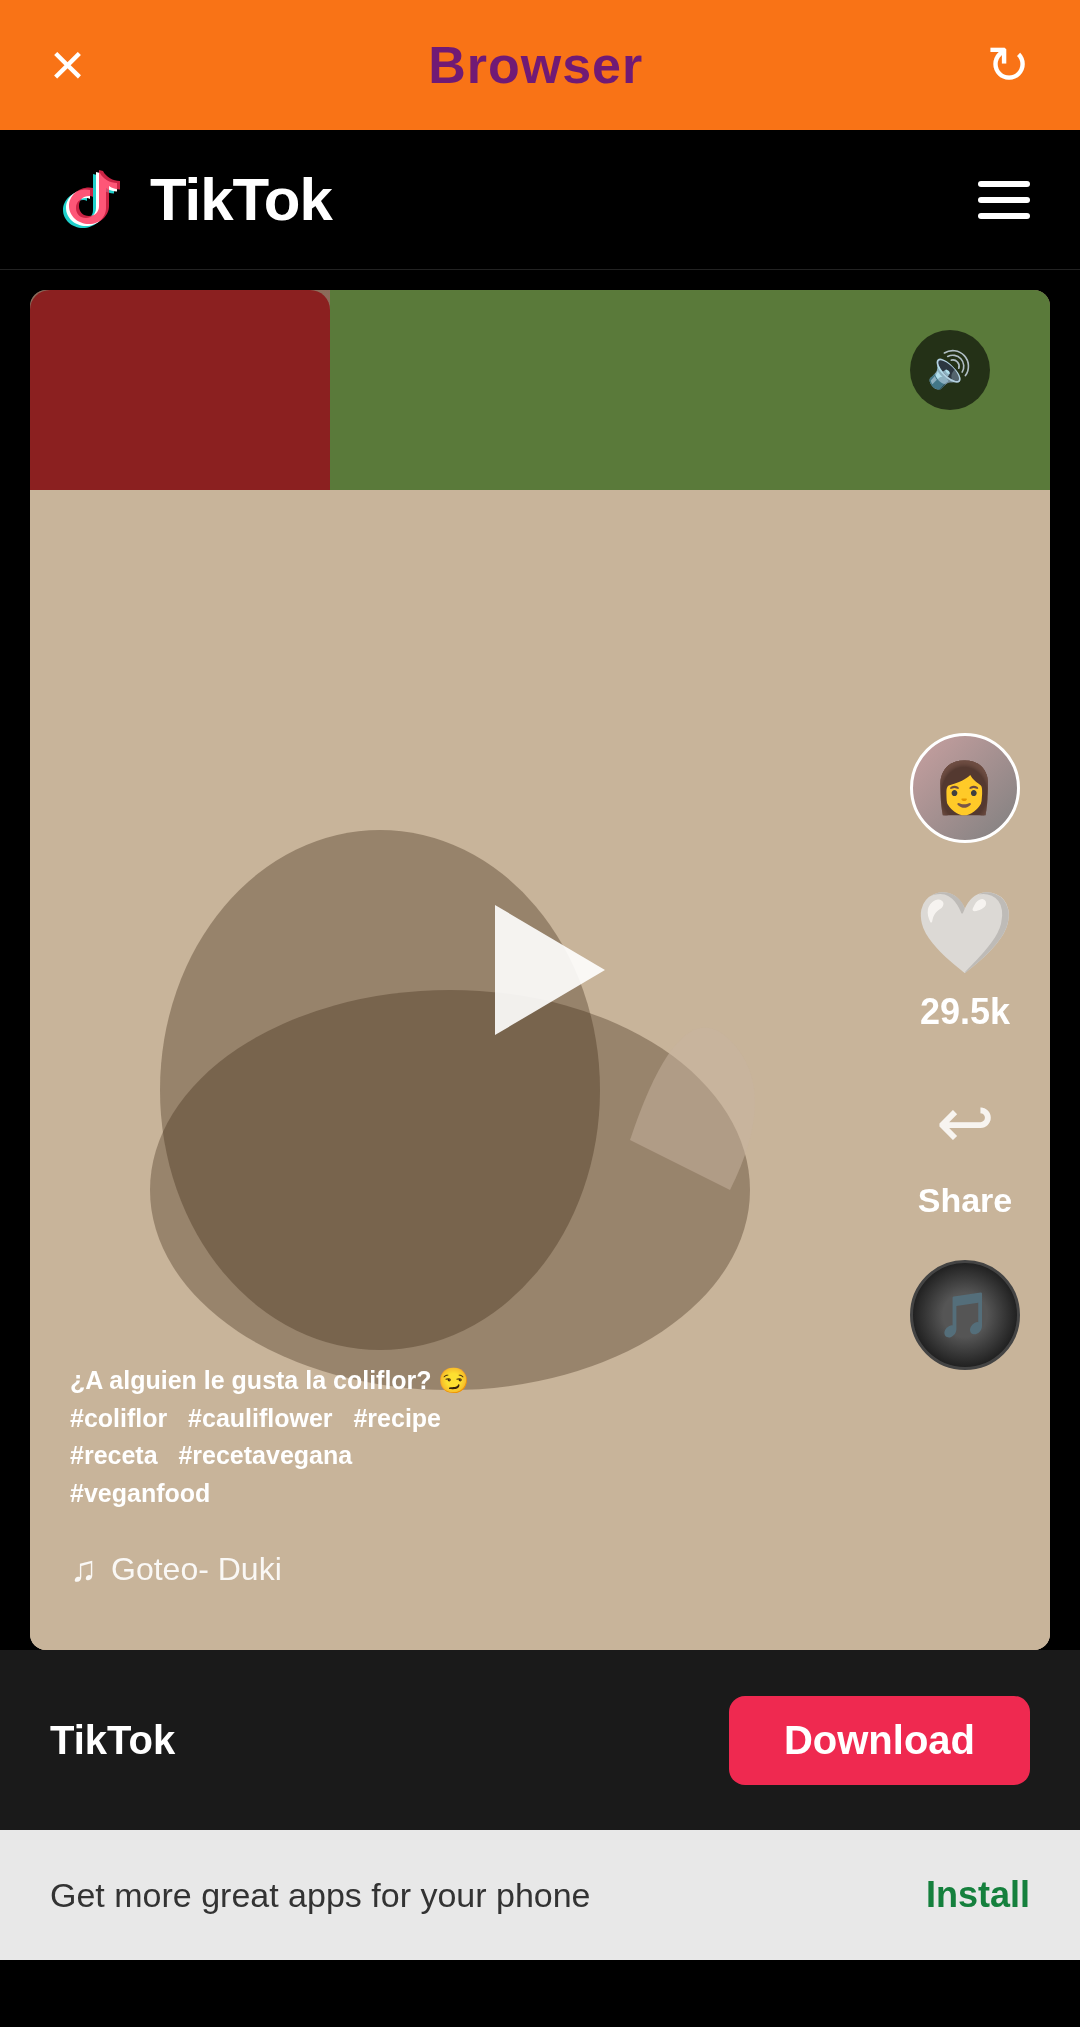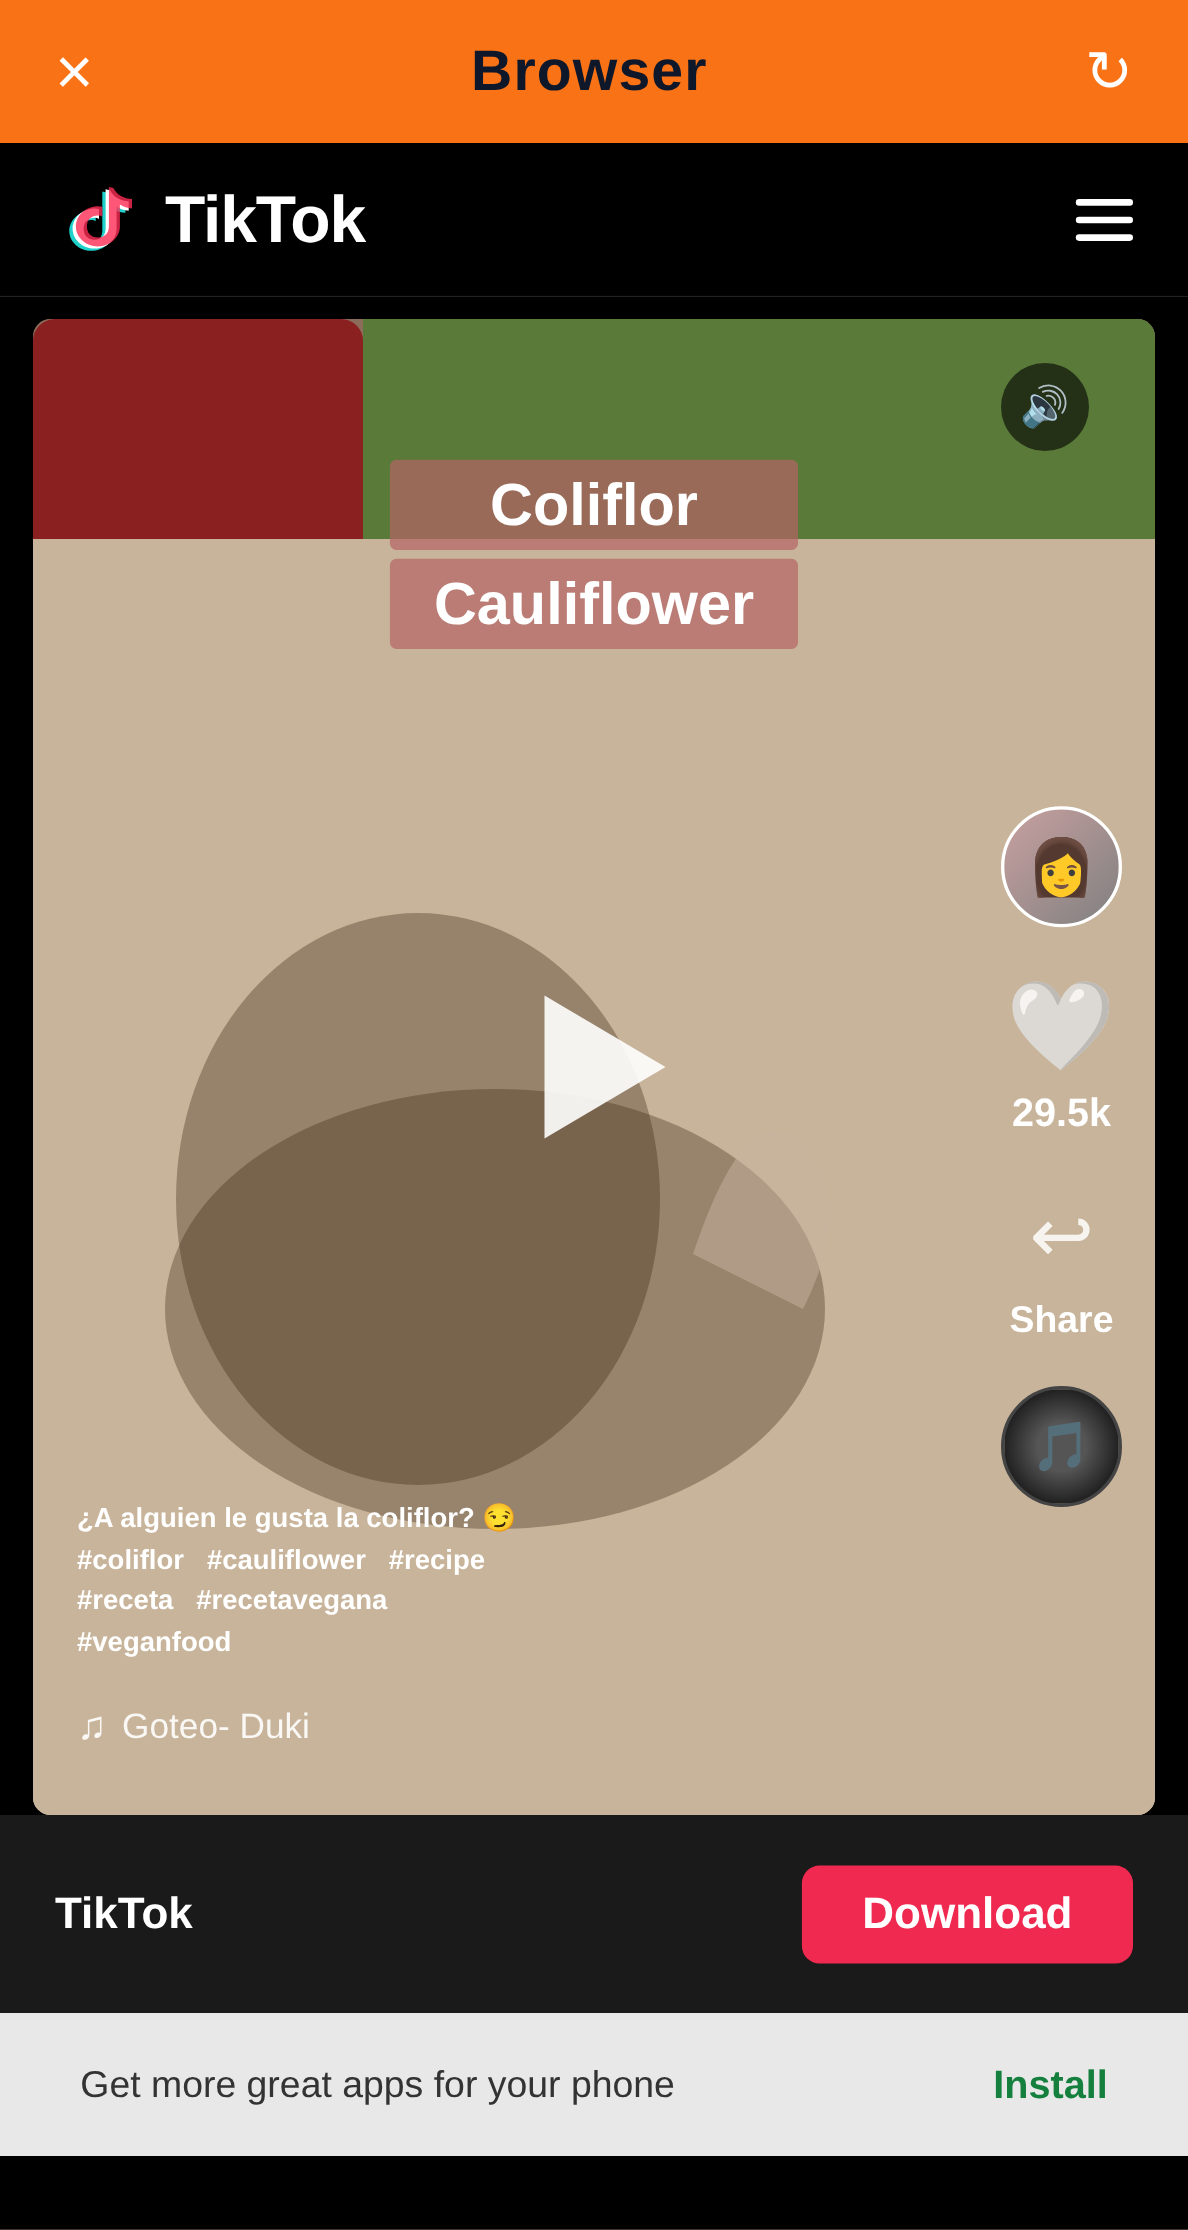--- a/index.html
+++ b/index.html
@@ -25,21 +25,21 @@
 
     .browser-close-icon {
       color: white;
       font-size: 60px;
       font-weight: 300;
       line-height: 1;
       cursor: pointer;
     }
 
     .browser-title {
-      color: #0f172a;
+      color: #701a75;
       font-size: 52px;
       font-weight: 700;
       letter-spacing: 1px;
     }
 
     .browser-refresh-icon {
       color: white;
       font-size: 52px;
     }
 
@@ -353,21 +353,21 @@
       white-space: nowrap;
     }
 
     
     .install-banner {
       background: #e8e8e8;
       height: 130px;
       display: flex;
       align-items: center;
       justify-content: space-between;
-      padding: 0 73px;
+      padding: 0 50px;
     }
 
     .install-text {
       color: #333;
       font-size: 34px;
       font-weight: 400;
     }
 
     .install-btn {
       color: #15803d;
@@ -418,24 +418,20 @@
       <rect x="300" y="0" width="720" height="200" fill="#5a7a3a"></rect>
 
       <rect x="0" y="200" width="1020" height="1160" fill="#c8b49a"></rect>
 
       <ellipse cx="420" cy="900" rx="300" ry="200" fill="rgba(80,60,40,0.4)"></ellipse>
       <ellipse cx="350" cy="800" rx="220" ry="260" fill="rgba(60,40,20,0.35)"></ellipse>
 
       <path d="M600 850 Q650 700 700 750 Q750 800 700 900 Z" fill="rgba(200,180,160,0.5)"></path>
     </svg>
 
-    <div class="video-text-overlay">
-      <span class="line1">Coliflor</span>
-      <span class="line2">Cauliflower</span>
-    </div>
 
     <div class="sound-btn">
       <span>🔊</span>
     </div>
 
     <div class="play-btn">
       <div class="play-triangle"></div>
     </div>
 
     <div class="video-sidebar">

